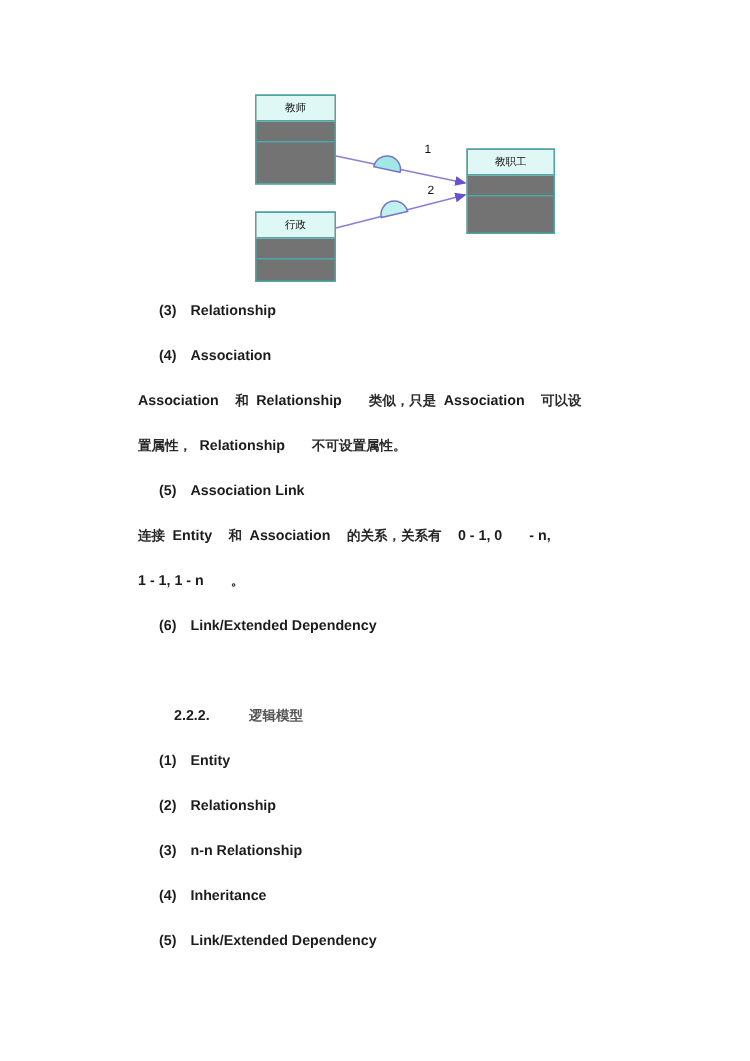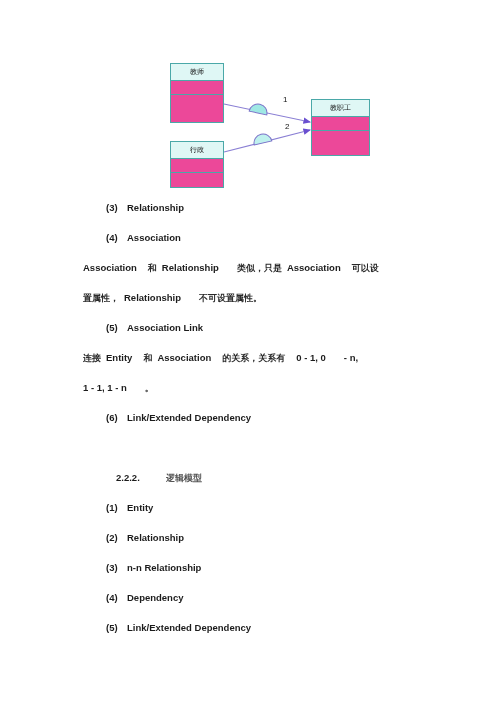--- a/index.html
+++ b/index.html
@@ -21,21 +21,21 @@
   .diagram {
     position: absolute;
     left: 0;
     top: 0;
     width: 500px;
     height: 200px;
   }
   .uml-box {
     position: absolute;
     border: 1px solid #4aa8a8;
-    background: #ec4899;
+    background: #737373;
     box-sizing: border-box;
   }
   .uml-title {
     height: 17px;
     line-height: 17px;
     text-align: center;
     font-size: 7px;
     color: #111111;
     border-bottom: 1px solid #4aa8a8;
     box-sizing: border-box;
@@ -80,21 +80,21 @@
   .line {
     position: relative;
     font-size: 9.5px;
     line-height: 30px;
     height: 30px;
     white-space: nowrap;
     color: #1c1c1c;
   }
   .num-item { padding-left: 106px; }
   .num-item .num { display: inline-block; width: 21px; }
-  .para { padding-left: 55px; margin-left: 28px; }
+  .para { padding-left: 92px; }
   .para-indent { padding-left: 106px; }
 
   .cjk {
     font-family: "DejaVu Sans", sans-serif;
     font-size: 9px;
     color: #2a2a2a;
   }
   .lat {
     font-family: "Liberation Sans", sans-serif;
     font-size: 9.5px;
@@ -218,21 +218,21 @@
 
     <div class="line num-item">
       <span class="num lat">(2)</span><span class="lat">Relationship</span>
     </div>
 
     <div class="line num-item">
       <span class="num lat">(3)</span><span class="lat">n-n Relationship</span>
     </div>
 
     <div class="line num-item">
-      <span class="num lat">(4)</span><span class="lat">Dependency</span>
+      <span class="num lat">(4)</span><span class="lat">Inheritance</span>
     </div>
 
     <div class="line num-item">
       <span class="num lat">(5)</span><span class="lat">Link/Extended Dependency</span>
     </div>
 
   </div>
 </div>
 
 </body></html>

